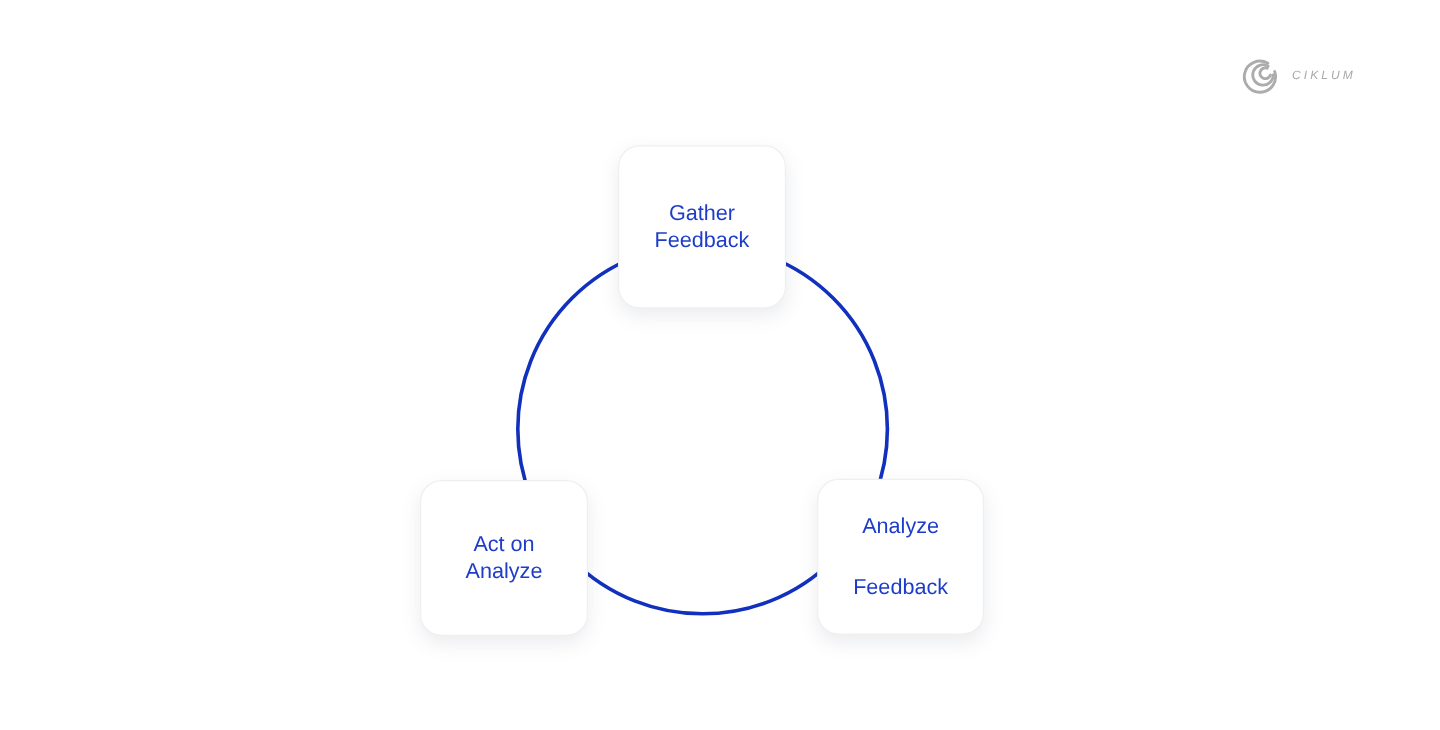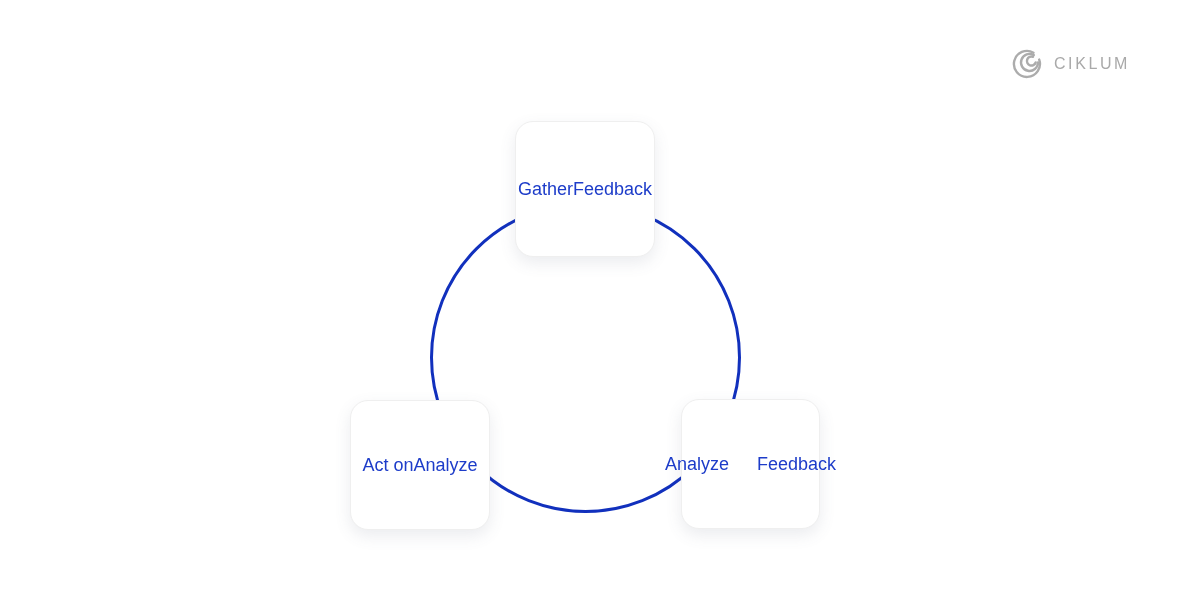--- a/index.html
+++ b/index.html
@@ -22,25 +22,26 @@
     right: 70px;
     display: flex;
     align-items: center;
     gap: 9px;
   }
   .logo svg {
     display: block;
   }
   .brand-name {
     color: var(--logo-color, #a9a9a9);
-    font-size: 16px;
+    font-size: 10px;
     letter-spacing: 2.6px;
     font-weight: 400;
     line-height: 1;
     padding-top: 2px;
+    font-style: italic;
   }
 
   
   .cycle-circle {
     position: absolute;
     left: 430px;
     top: 202px;
     width: 311px;
     height: 311px;
     box-sizing: border-box;
@@ -49,20 +50,21 @@
   }
 
   .node {
     position: absolute;
     box-sizing: border-box;
     background: var(--node-background, #ffffff);
     border: 1px solid var(--node-border, #efefef);
     border-radius: 18px;
     box-shadow: 0 6px 16px rgba(90, 100, 125, 0.12);
     display: flex;
+    flex-direction: column;
     align-items: center;
     justify-content: center;
     text-align: center;
   }
   .node span {
     color: var(--node-text, #1d3cc9);
     font-size: 18px;
     line-height: 23px;
     font-weight: 400;
     display: block;

